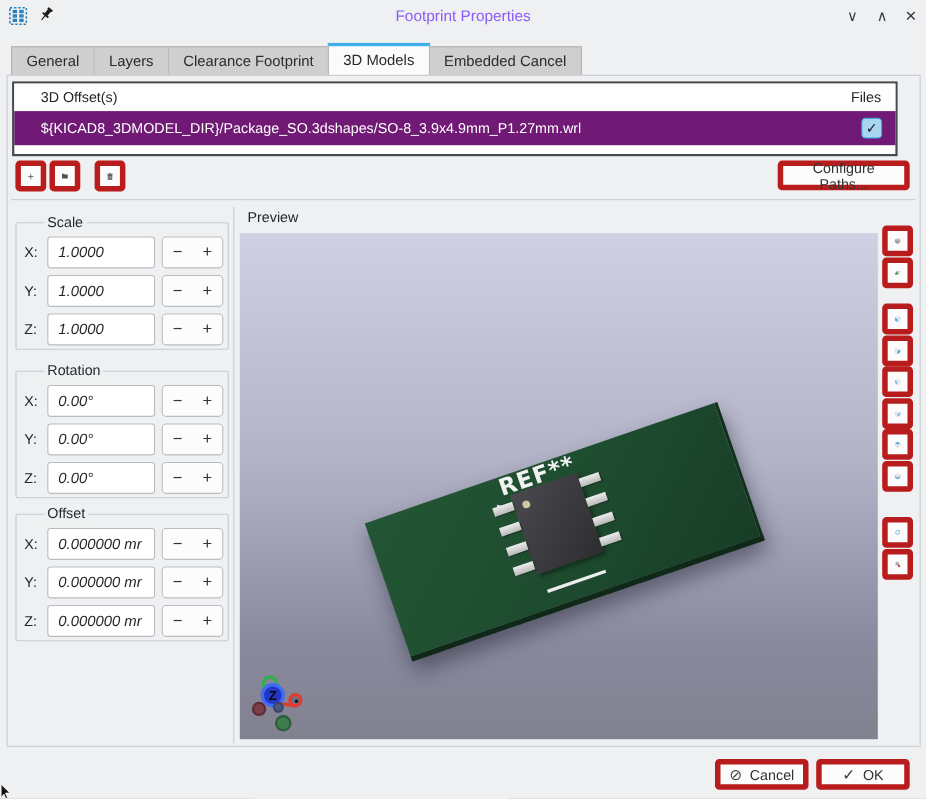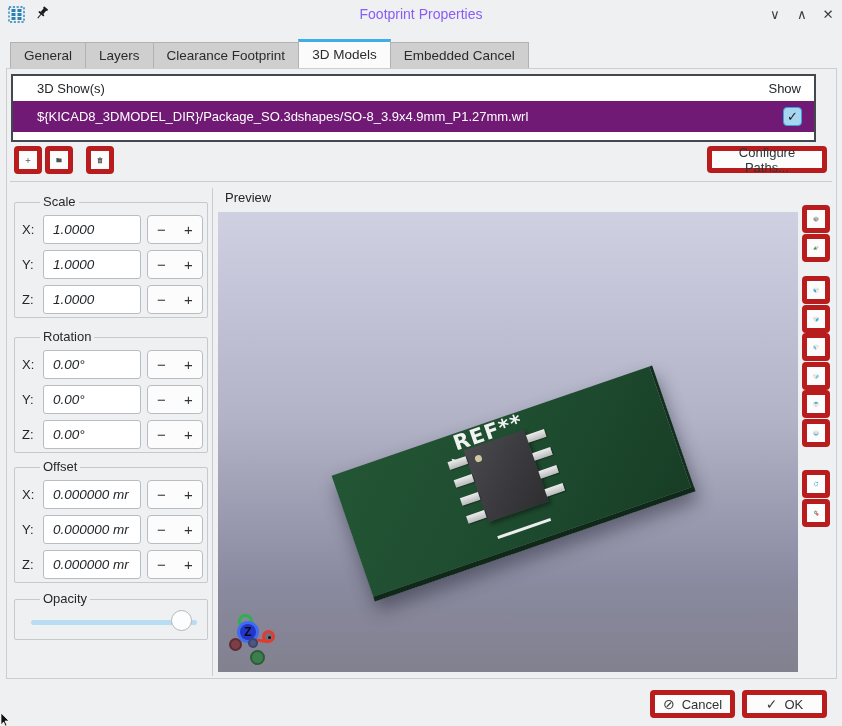--- a/index.html
+++ b/index.html
@@ -133,22 +133,22 @@
     <div class="tab">Layers</div>
     <div class="tab">Clearance Footprint</div>
     <div class="tab active">3D Models</div>
     <div class="tab">Embedded Cancel</div>
   </div>
 
   <div class="page"></div>
 
   <div class="mtable">
     <div class="mtable-header">
-      <span class="hname">3D Show(s)</span>
-      <span class="hshow">Show</span>
+      <span class="hname">3D Offset(s)</span>
+      <span class="hshow">Files</span>
     </div>
     <div class="mrow">
       <span class="mpath">${KICAD8_3DMODEL_DIR}/Package_SO.3dshapes/SO-8_3.9x4.9mm_P1.27mm.wrl</span>
       <span class="mcheck">✓</span>
     </div>
   </div>
 
   <button class="btn abs" style="left:14px;top:146px;width:28px;height:28px;">
     <svg width="15" height="15" viewBox="0 0 15 15">
       <path d="M7.5 1.5v12M1.5 7.5h12" stroke="#3f4449" stroke-width="1.6" fill="none"></path>
@@ -249,25 +249,20 @@
     <div class="grow" style="top:82px;">
       <span class="glabel">Z:</span>
       <input class="ginput" value="0.000000 mr" style="">
       <div class="spin">
         <span>−</span>
         <span>+</span>
       </div>
     </div>
   </div>
 
-  <div class="group" style="top:599px;height:41px;">
-    <span class="group-legend">Opacity</span>
-    <div class="slider-track"></div>
-    <div class="slider-thumb"></div>
-  </div>
 
   <span class="preview-label">Preview</span>
 
   <div class="canvas">
     <div class="board">
       <span class="refdes">REF**</span>
       <div class="silktri"></div>
       <div class="silkline"></div>
       <div class="chip">
         <div class="pin1dot"></div>

